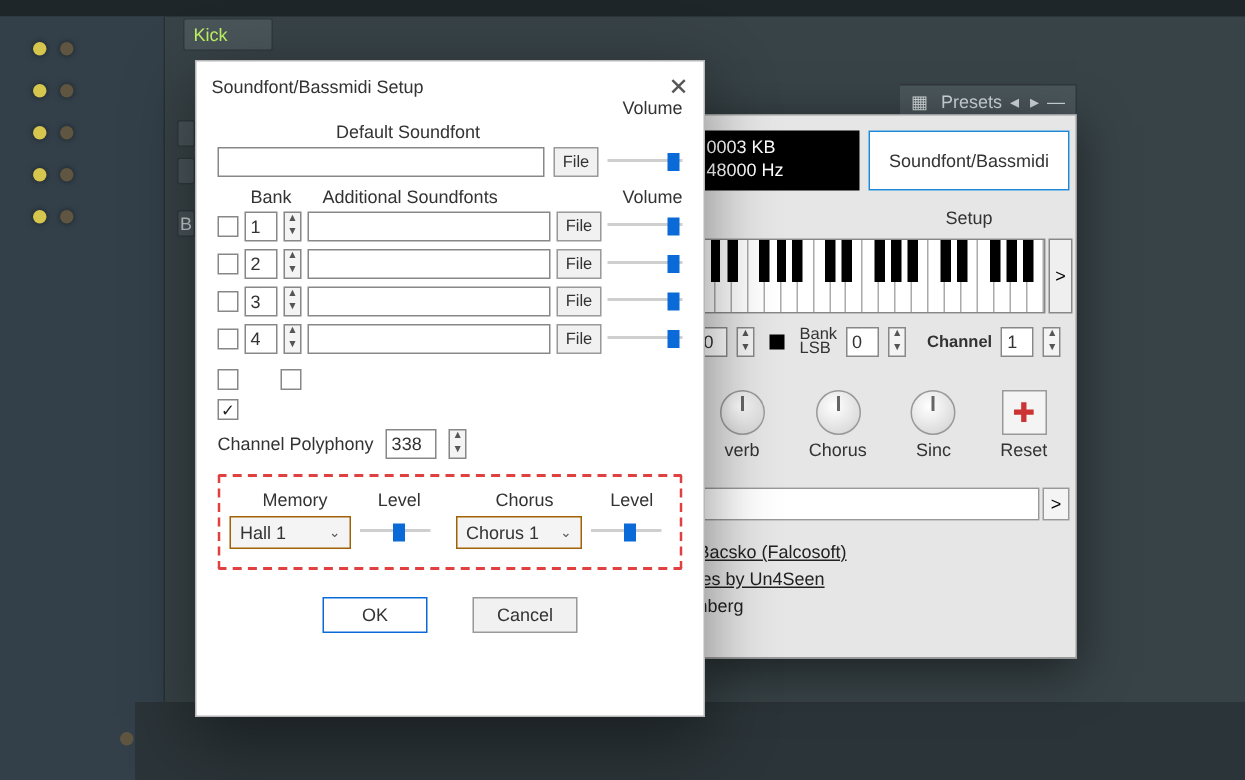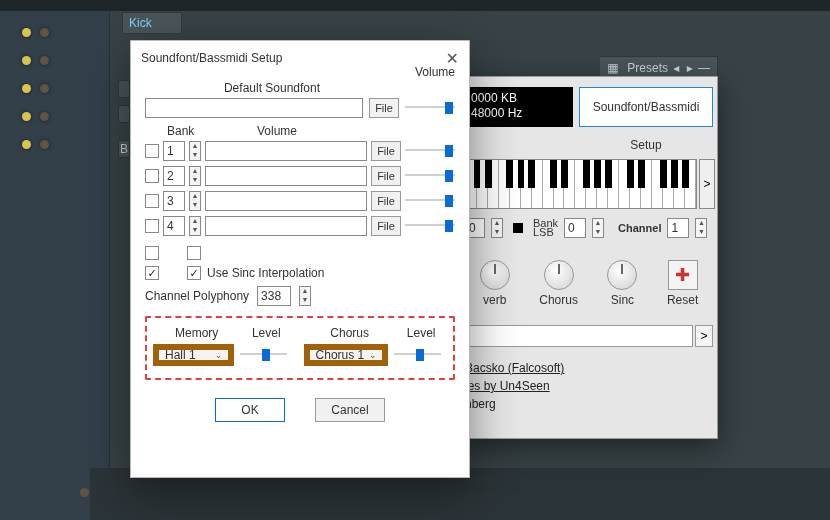--- a/index.html
+++ b/index.html
@@ -1,21 +1,21 @@
 <!DOCTYPE html>
 <html><head>
 <meta charset="utf-8">
 <style>
 * { box-sizing: border-box; margin: 0; padding: 0; font-family: "Segoe UI", Tahoma, sans-serif; font-size: 12px; }
 html, body { width: 830px; height: 520px; overflow: hidden; background: #2a3538; }
 
 
 .daw { position: absolute; inset: 0; background: #384347; }
 .topbar { position: absolute; left: 0; right: 0; top: 0; height: 11px; background: #1f262a; }
-.track-header { position: absolute; left: 122px; top: 12px; width: 60px; height: 22px; background: #4a555a; border: 1px solid #303a3e; color: #7dd3fc; line-height: 20px; padding-left: 6px; border-radius: 2px; }
+.track-header { position: absolute; left: 122px; top: 12px; width: 60px; height: 22px; background: #4a555a; border: 1px solid #303a3e; color: #bef264; line-height: 20px; padding-left: 6px; border-radius: 2px; }
 .left-gutter { position: absolute; left: 0; top: 11px; width: 110px; bottom: 0; background: #33404a; border-right: 1px solid #2a3136; }
 .dot { position: absolute; width: 9px; height: 9px; border-radius: 50%; background: #5f5540; box-shadow: 0 0 4px rgba(0,0,0,.5); }
 .dot.sel { background: #d6c64e; }
 .chan-block { position: absolute; left: 118px; width: 12px; height: 18px; background: #4a555a; border: 1px solid #303a3e; border-radius: 2px; }
 .bottom-dot { position: absolute; left: 80px; top: 488px; width: 9px; height: 9px; border-radius: 50%; background: #5f5540; }
 .bottom-strip { position: absolute; left: 90px; right: 0; top: 468px; bottom: 0; background: #2b3438; }
 
 
 .plugin { position: absolute; left: 460px; top: 76px; width: 258px; height: 363px; background: #e6e6e6; border: 1px solid #9b9b9b; box-shadow: 0 8px 30px rgba(0,0,0,.5); }
 .plugin-top { position: absolute; left: 600px; top: 56px; width: 118px; height: 22px; background: #4a555a; color: #cfd6d9; line-height: 22px; border: 1px solid #2f383c; border-left: none; }
@@ -81,21 +81,21 @@
 .opt { display:flex; align-items:center; gap:6px; }
 
 .poly-row { display:flex; align-items:center; gap:8px; margin-top:6px; }
 
 .red-box { border: 2px dashed #e04040; border-radius:2px; margin-top: 10px; padding: 8px 6px 12px 6px; }
 .fx-hdr { display:flex; }
 .fx-hdr .col1 { width: 124px; text-align:center; }
 .fx-hdr .col2 { width: 52px; text-align:center; }
 .fx-hdr .gap { width: 12px; }
 .fx-body { display:flex; align-items:center; margin-top:4px; }
-.combo { height:22px; border:6px solid #a16207; background:#f4f4f4; display:flex; align-items:center; justify-content:space-between; padding:0 6px; }
+.combo { height:22px; border:1px solid #a16207; background:#f4f4f4; display:flex; align-items:center; justify-content:space-between; padding:0 6px; }
 .combo .arrow { font-size:9px; color:#555; }
 .lvl-slider { width: 52px; height: 14px; position:relative; background: linear-gradient(to bottom, transparent 5px, #cfcfcf 5px 7px, transparent 7px); margin:0 6px; }
 .lvl-slider .thumb { position:absolute; top:1px; width:8px; height:12px; background:#0a6ad8; }
 
 .dlg-buttons { display:flex; justify-content:center; gap:30px; margin-top:18px; }
 .btn { width:70px; height:24px; border:1px solid #999; background:#f1f1f1; text-align:center; line-height:22px; }
 .btn.primary { border:1px solid #0a6ad8; background:#fff; }
 
 </style>
 </head>
@@ -126,21 +126,21 @@
   <span class="grid-icon">▦</span>
   <span>Presets</span>
   <span class="tri">◂</span>
   <span class="tri">▸</span>
   <span class="dash">—</span>
   <span class="x">✕</span>
 </div>
 
 <div class="plugin">
   <div class="black-info">
-    <div>0000 KB</div>
+    <div>0003 KB</div>
     <div>48000 Hz</div>
   </div>
   <div class="setup-btn">Soundfont/Bassmidi Setup</div>
   <div class="piano">
     <div class="white"></div>
       <div class="white"></div>
       <div class="white"></div>
       <div class="white"></div>
       <div class="white"></div>
       <div class="white"></div>
@@ -244,20 +244,21 @@
     <div class="row">
       <div class="txt"></div>
       <div class="file-btn">File</div>
       <div class="vol-slider">
           <div class="thumb" style="left:40px"></div>
         </div>
     </div>
 
     <div class="hdr-row">
       <div class="h-bank">Bank</div>
+      <div class="h-add">Additional Soundfonts</div>
       <div class="h-vol">Volume</div>
     </div>
 
     <div class="sf-row">
       <span class="chk"></span>
       <div class="nbox">1</div>
       <div class="spin">
           <div>▲</div>
           <div>▼</div>
         </div>
@@ -312,24 +313,20 @@
         <div class="opt">
             <span class="chk"></span>
           </div>
         <div class="opt">
             <span class="chk"></span>
           </div>
       </div>
       <div class="opt-row">
         <div class="opt">
             <span class="chk checked"></span>
-          </div>
-        <div class="opt">
-            <span class="chk checked"></span>
-            <span>Use Sinc Interpolation</span>
           </div>
       </div>
     </div>
 
     <div class="poly-row">
       <span>Channel Polyphony</span>
       <div class="nbox" style="width:34px">338</div>
       <div class="spin">
           <div>▲</div>
           <div>▼</div>

